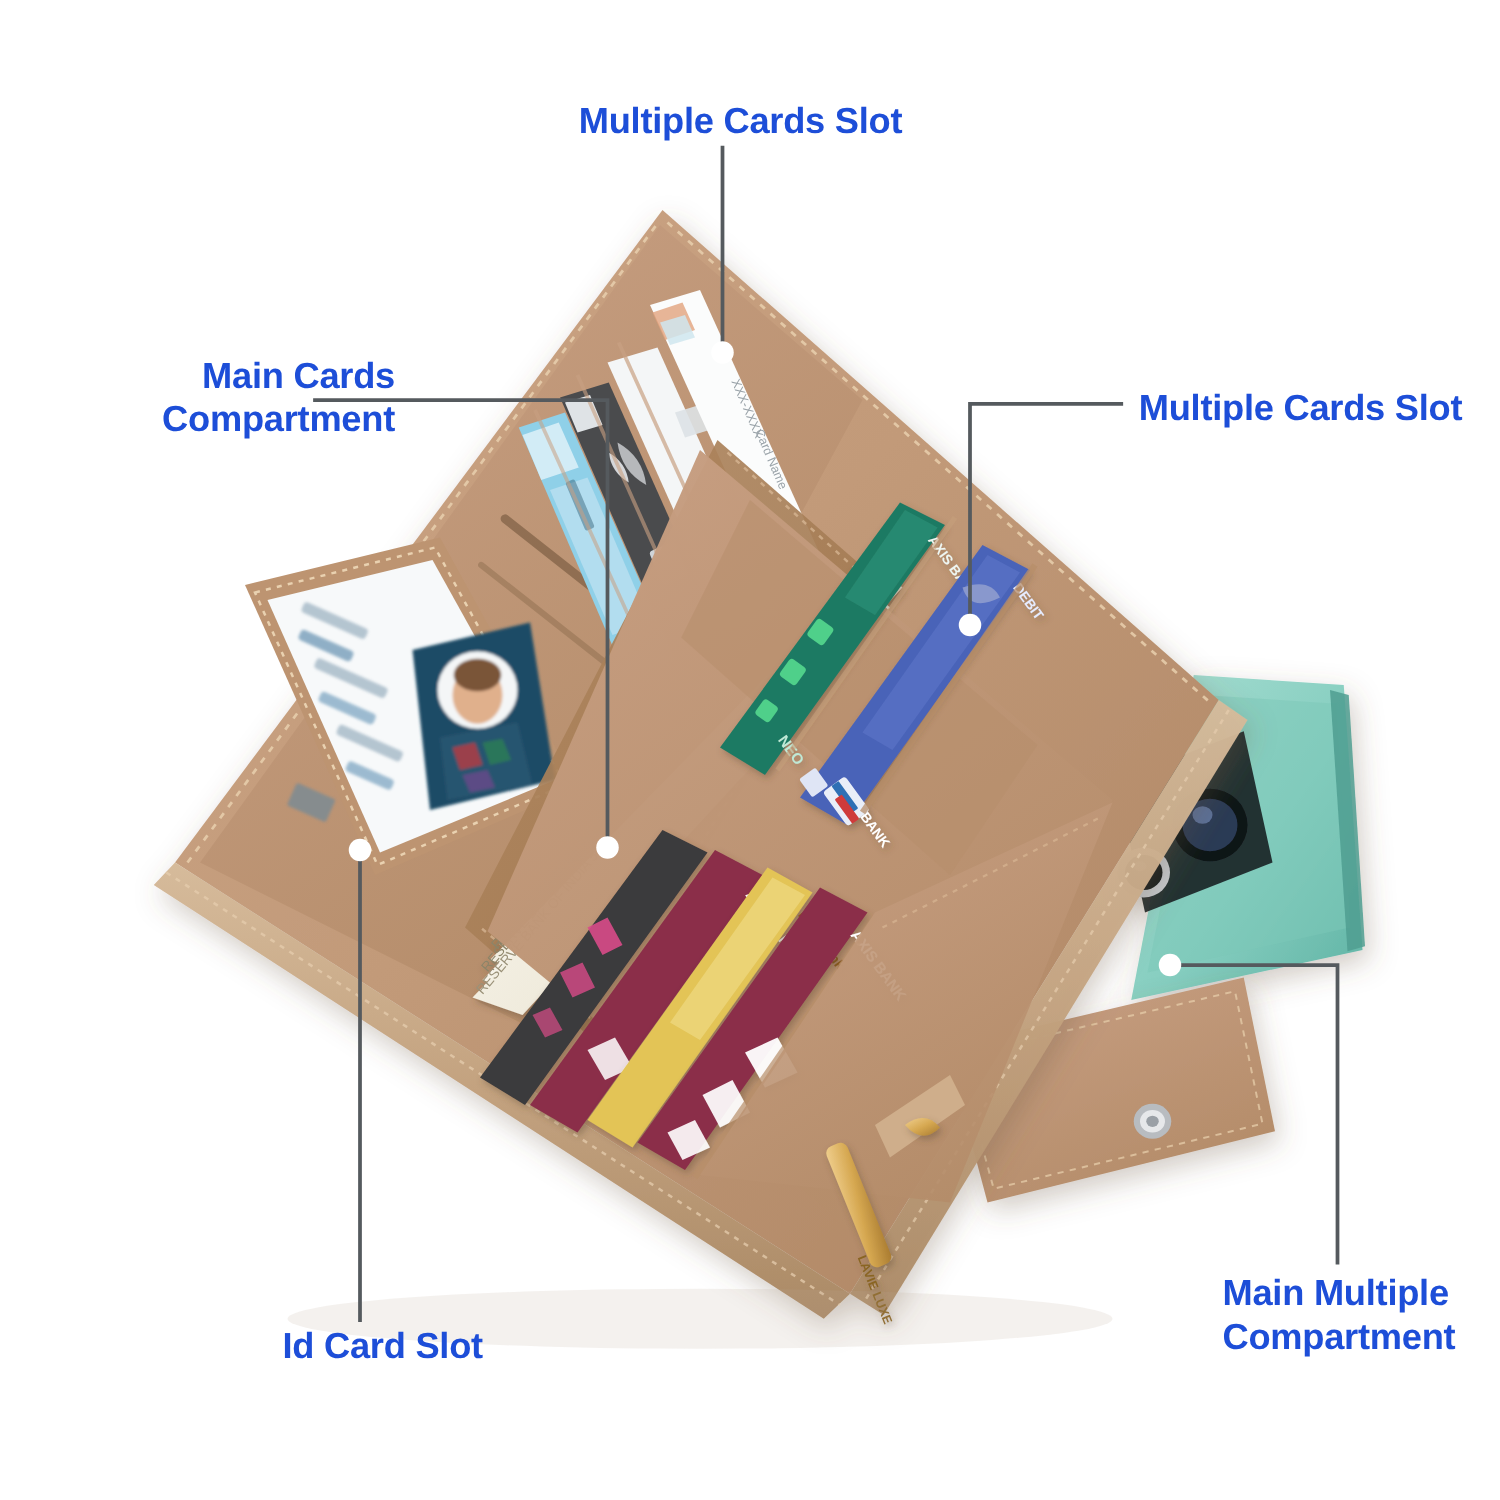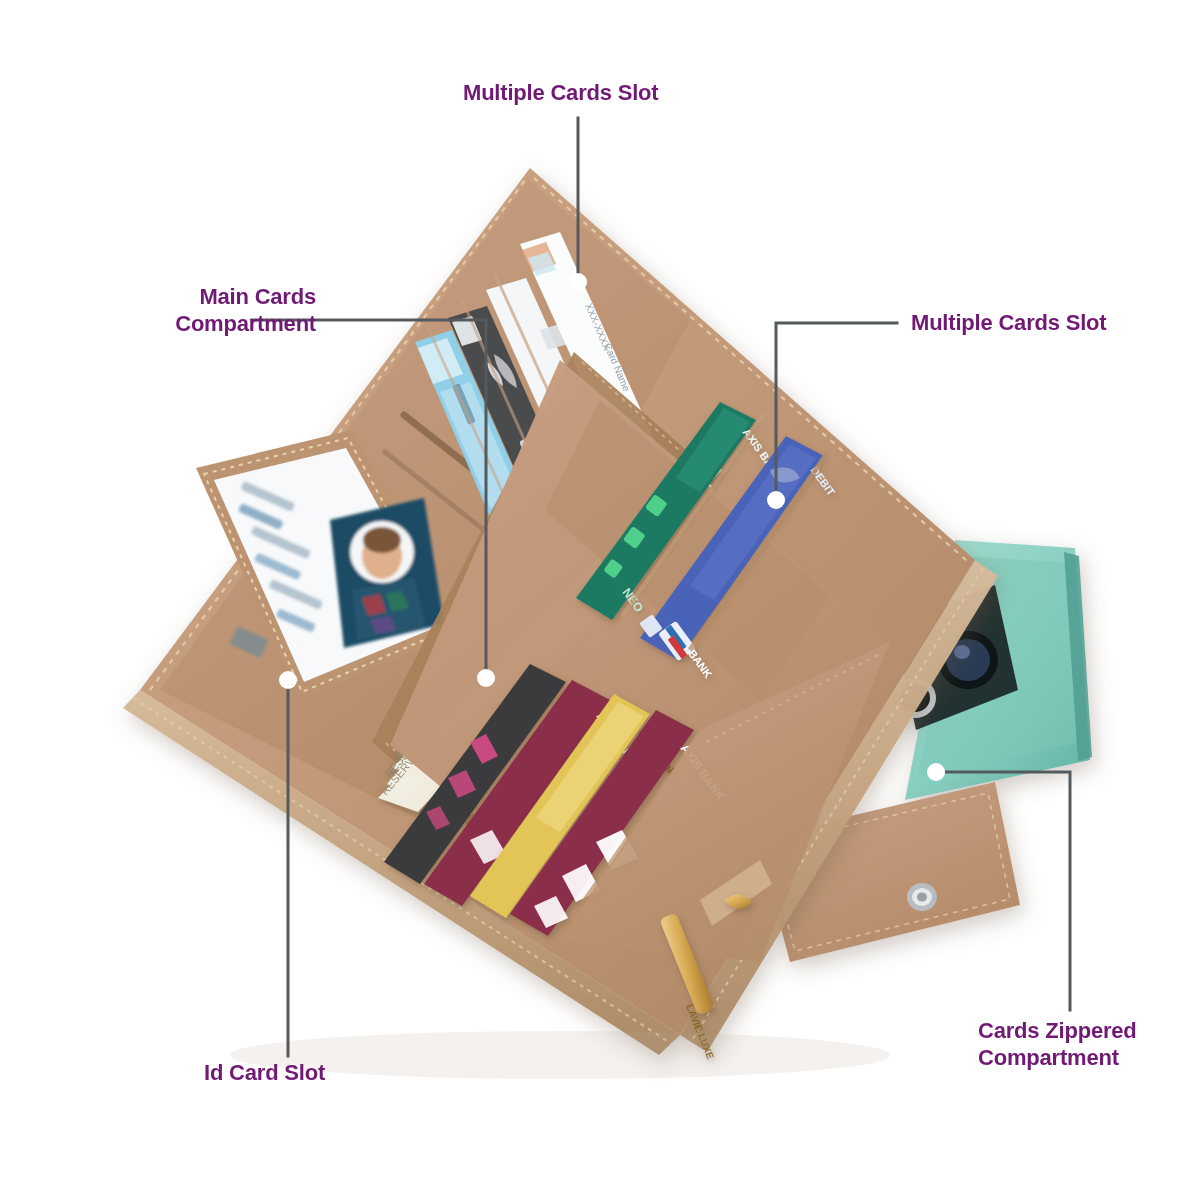--- a/index.html
+++ b/index.html
@@ -18,30 +18,30 @@
     position: absolute;
     inset: 0;
     width: 1200px; height: 1200px;
     background: #ffffff;
   }
   
   .callout-label {
     position: absolute;
     font-family: "Liberation Sans", sans-serif;
     font-weight: bold;
-    font-size: 22px;
+    font-size: 29px;
     line-height: 1.22;
-    color: #701a75;
+    color: #1d4ed8;
     letter-spacing: -0.2px;
     white-space: pre-line;
   }
   .cl-top       { left: 463px; top: 80px;  text-align: left; }
   .cl-left      { left: 66px;  top: 284px; text-align: right; width: 250px; }
   .cl-right     { left: 911px; top: 310px; text-align: left; }
-  .cl-bottomleft{ left: 204px; top: 1060px;text-align: center; }
+  .cl-bottomleft{ left: 226px; top: 1060px;text-align: center; }
   .cl-bottomright{left: 978px; top: 1018px;text-align: left; }
 
   
   #leaders { position: absolute; inset: 0; width: 1200px; height: 1200px; }
 
   
   #wallet-art {
     position: absolute; inset: 0;
     width: 1200px; height: 1200px;
   }
@@ -331,16 +331,16 @@
 
   <div class="callout-label cl-top">Multiple Cards Slot</div>
 
   <div class="callout-label cl-left">Main Cards
 Compartment</div>
 
   <div class="callout-label cl-right">Multiple Cards Slot</div>
 
   <div class="callout-label cl-bottomleft">Id Card Slot</div>
 
-  <div class="callout-label cl-bottomright">Cards Zippered
+  <div class="callout-label cl-bottomright">Main Multiple
 Compartment</div>
 
 </div>
 
 </body></html>

